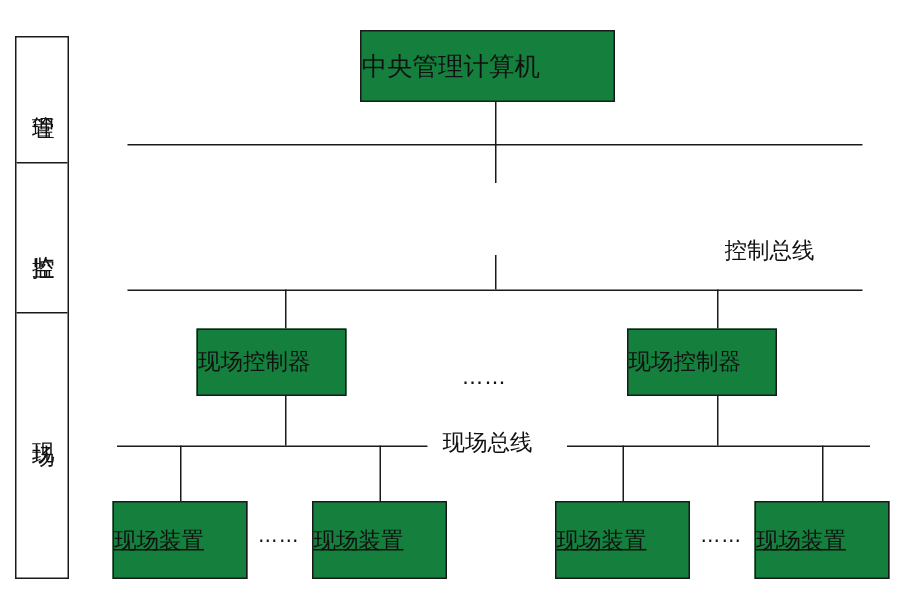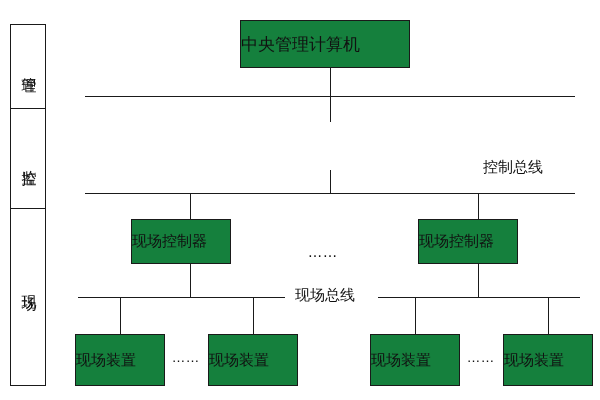--- a/index.html
+++ b/index.html
@@ -59,21 +59,21 @@
     align-items: center;
     justify-content: flex-start;
     color: #111;
     white-space: nowrap;
   }
   .node-central { left: 240px; top: 20px;  width: 170px; height: 48px; font-size: 17px; }
   .node-bas     { left: 240px; top: 122px; width: 170px; height: 48px; font-size: 17px; }
   .node-ctrl    { top: 219px; width: 100px; height: 45px; font-size: 15px; }
   .node-ctrl-l  { left: 131px; }
   .node-ctrl-r  { left: 418px; }
-  .node-dev     { top: 334px; width: 90px; height: 52px; font-size: 15px; }
+  .node-dev     { top: 334px; width: 90px; height: 52px; font-size: 15px; text-decoration: underline; }
   .dev-1 { left: 75px; }
   .dev-2 { left: 208px; }
   .dev-3 { left: 370px; }
   .dev-4 { left: 503px; }
 
   
   .hline {
     position: absolute;
     height: 0;
     border-top: 1.5px solid #1a1a1a;

